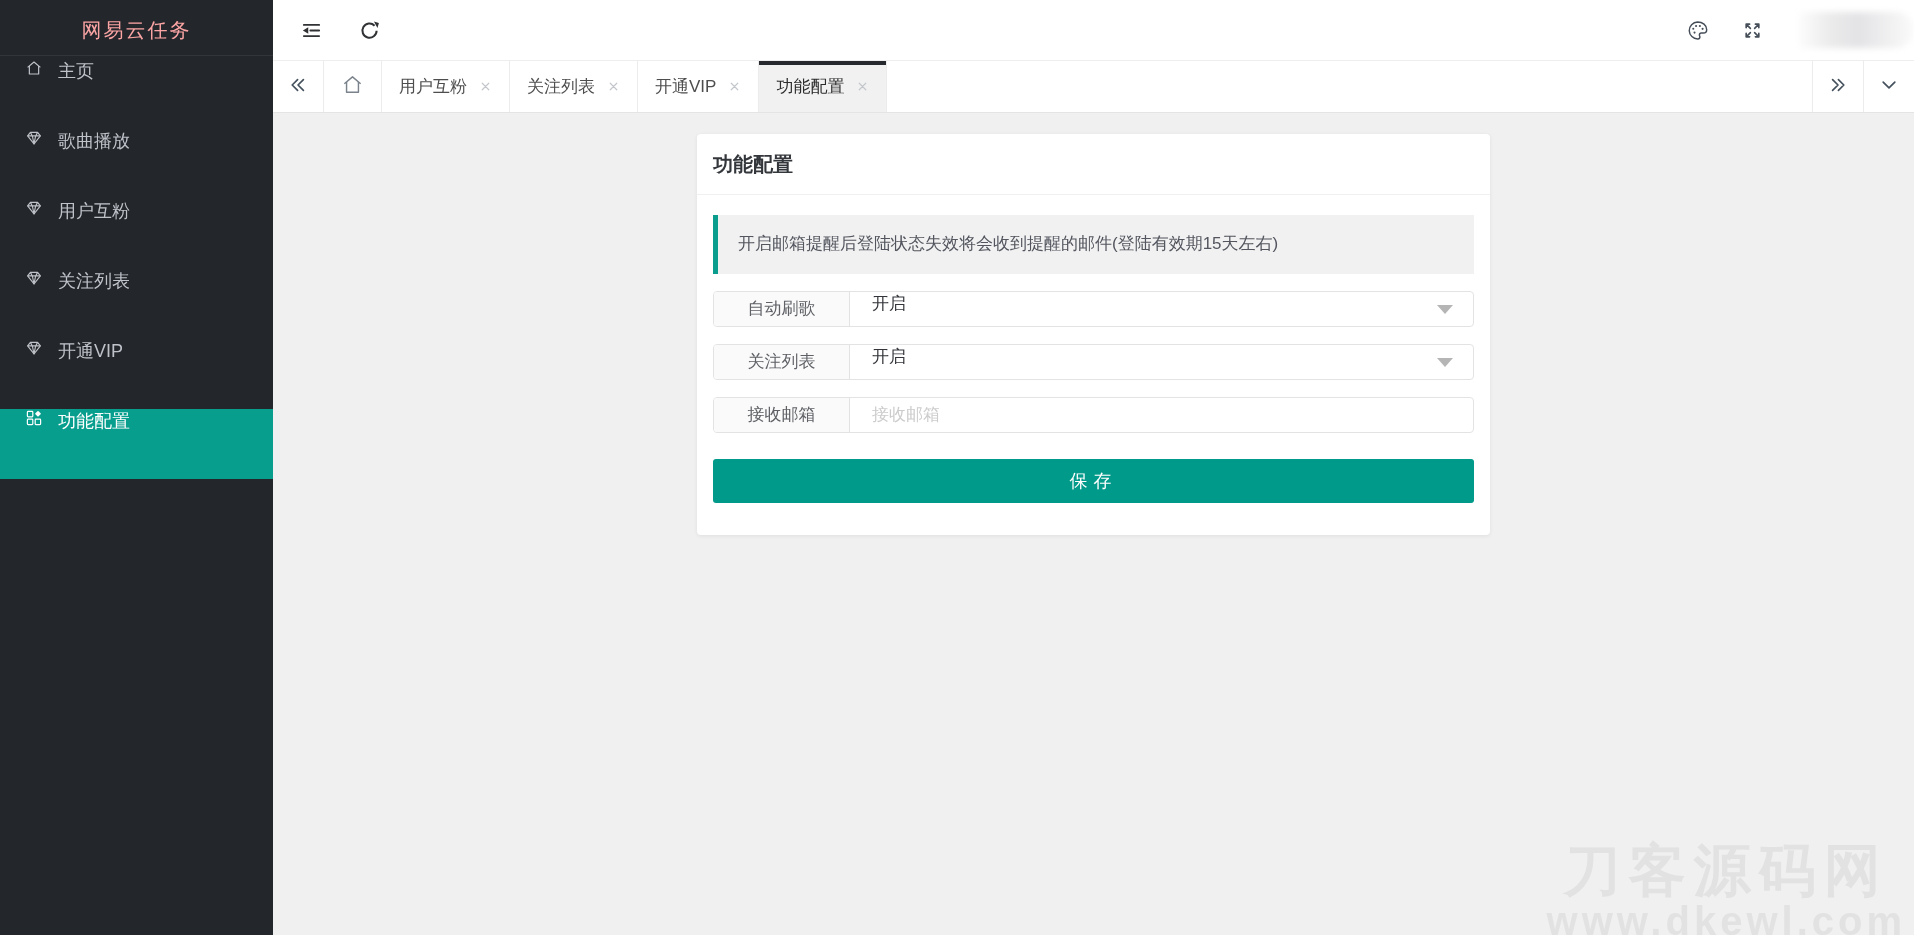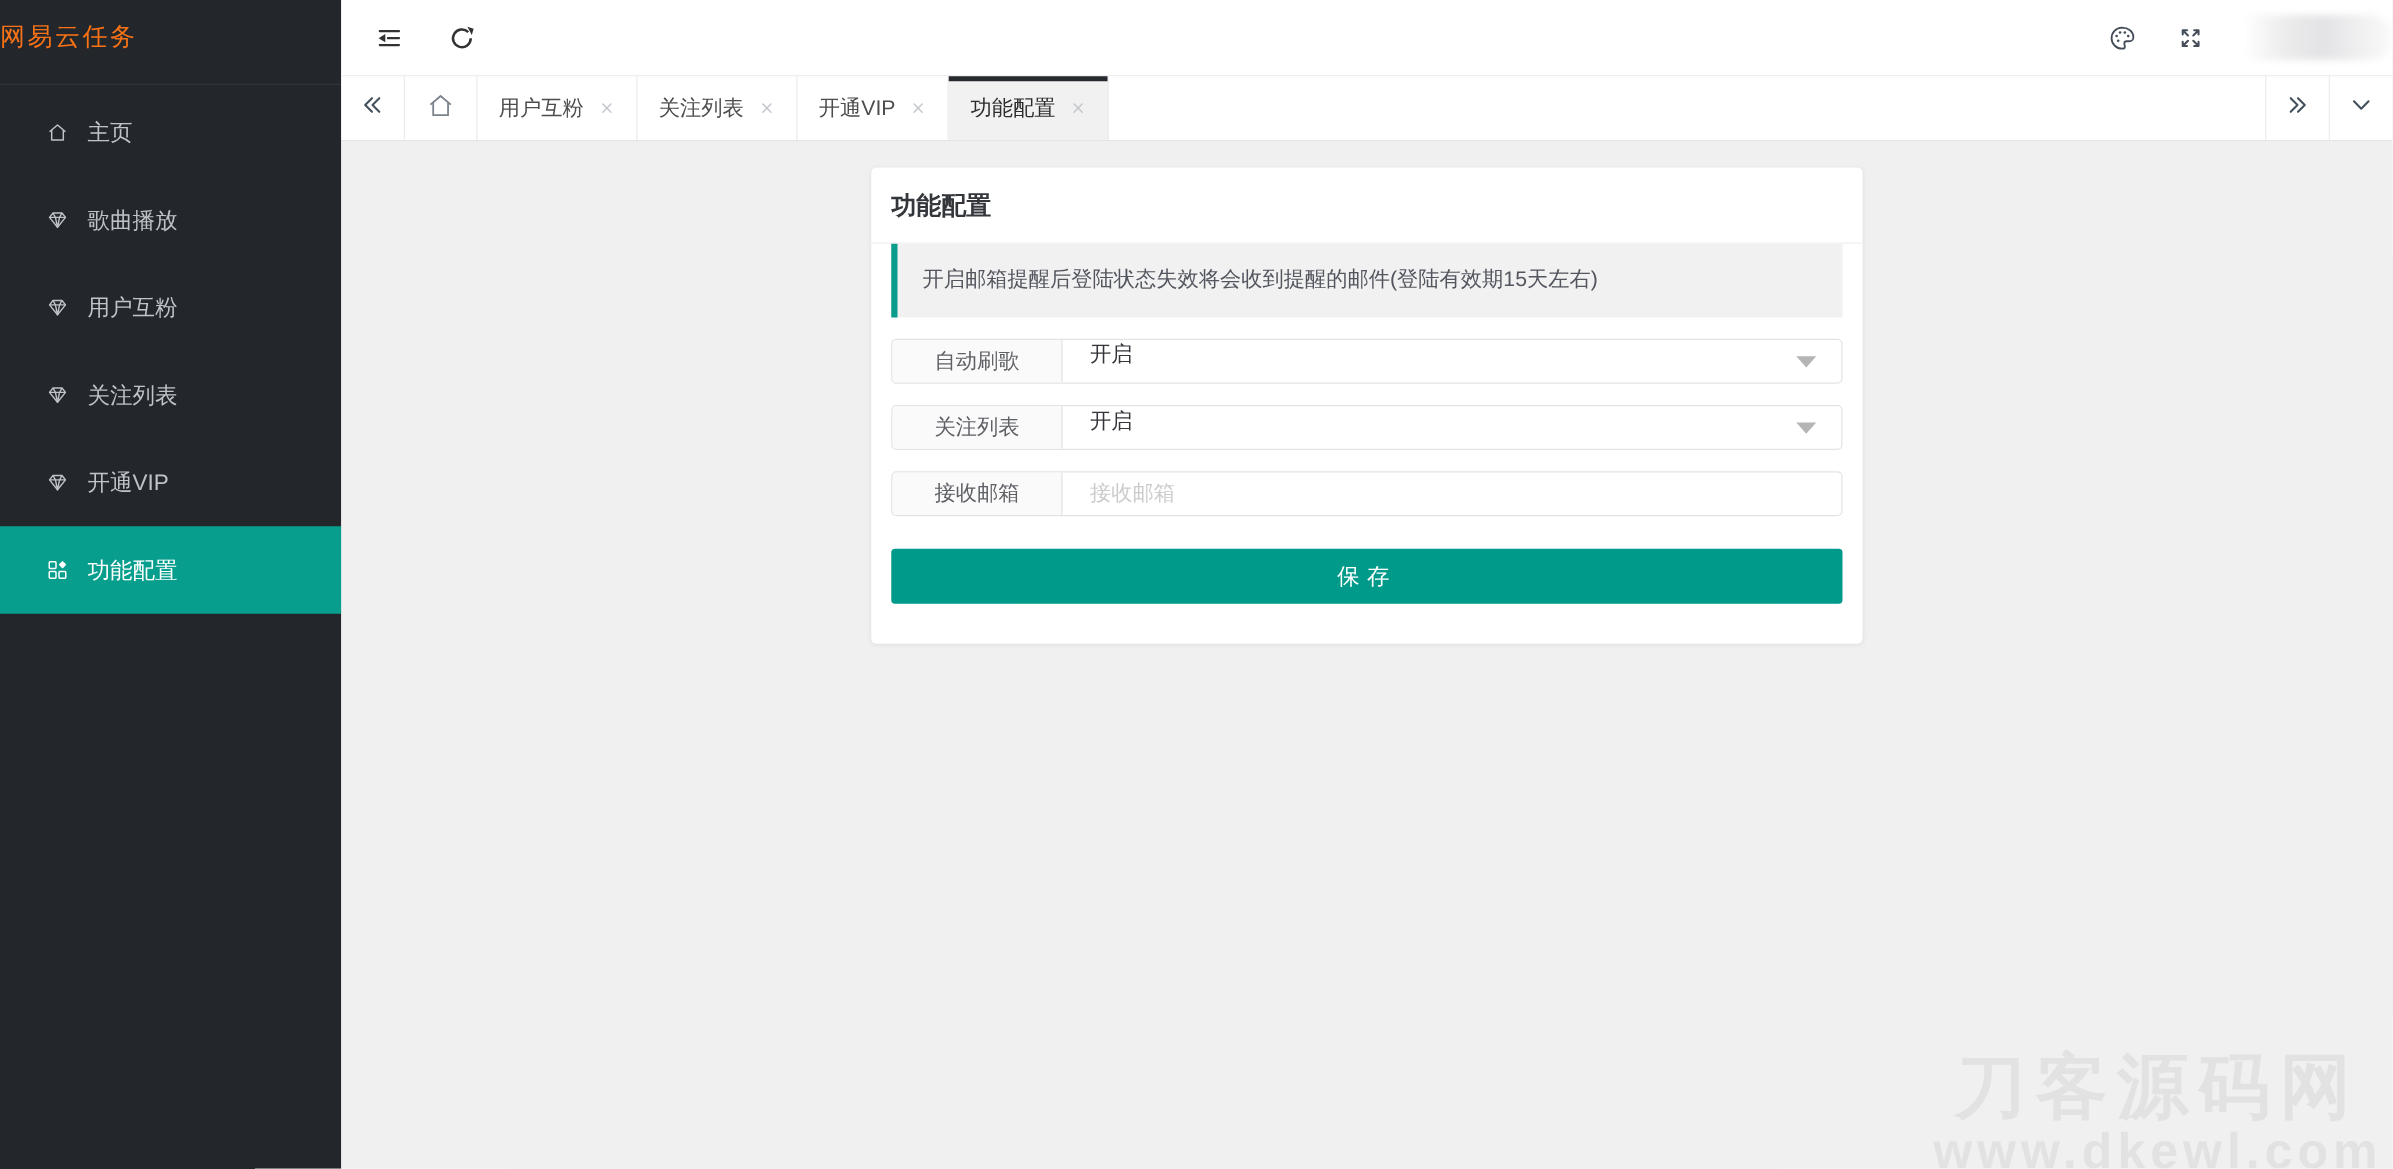--- a/index.html
+++ b/index.html
@@ -2,24 +2,24 @@
 <html><head>
 <meta charset="utf-8">
 <style>
   * { box-sizing: border-box; margin: 0; padding: 0; }
   html,body { width:1914px; height:935px; overflow:hidden;
     font-family:"Liberation Sans","DejaVu Sans",sans-serif; }
   .app { display:flex; width:100%; height:100%; background:#f0f0f0; }
 
   
   .sidebar { width:273px; flex:none; background:#23262b; color:#bfc3c9; }
-  .logo { height:68px; line-height:60px; font-size:20px;
-    color:#f97316; letter-spacing:2px; border-bottom:1px solid rgba(255,255,255,.07); }
+  .logo { height:56px; line-height:60px; text-align:center; font-size:20px;
+    color:#fca5a5; letter-spacing:2px; border-bottom:1px solid rgba(255,255,255,.07); }
   .menu { padding-top:3px; }
-  .menu-item { height:70px; display:flex; align-items:center; padding-left:37px;
+  .menu-item { height:70px; display:flex; align-items:flex-start; padding-left:25px;
     font-size:18px; cursor:pointer; }
   .menu-item .mi-icon { width:18px; height:18px; margin-right:15px; display:inline-flex; }
   .menu-item .mi-icon svg { width:18px; height:18px; }
   .menu-item.active { background:#089e8e; color:#ffffff; }
 
   
   .main { flex:1; display:flex; flex-direction:column; min-width:0; }
 
   
   .topbar { height:60px; background:#ffffff; display:flex; align-items:center;
@@ -51,21 +51,21 @@
   .tab-spacer { flex:1; }
 
   
   .content { flex:1; position:relative; background:#f0f0f0; overflow:hidden; }
   .card { width:793px; margin:21px auto 0; background:#ffffff; border-radius:4px;
     box-shadow:0 1px 4px rgba(0,0,0,.07); padding-bottom:32px; }
   .card-header { padding:17px 16px 16px; border-bottom:1px solid #f0f0f0; }
   .card-title { font-size:20px; font-weight:bold; color:#33363b; }
   .card-body { padding:0 16px; }
 
-  .alert { margin-top:0; background:#f1f1f2; border-left:5px solid #0a9d8e;
+  .alert { margin-top:20px; background:#f1f1f2; border-left:5px solid #0a9d8e;
     padding:12px 20px; font-size:17px; color:#53565e; line-height:2.05; }
   .redacted { display:inline-block; width:15px; height:21px; background:#2d323c;
     border-radius:2px; margin:0 7px; vertical-align:-4px; }
 
   .form-row { display:flex; align-items:stretch; height:36px; border:1px solid #e3e3e3;
     border-radius:4px; margin-top:17px; overflow:hidden; background:#fff; }
   .form-label { width:136px; flex:none; background:#fafafa; border-right:1px solid #e3e3e3;
     display:flex; align-items:center; justify-content:center; font-size:17px; color:#5f6166; }
   .form-value { flex:1; display:flex; padding:0 44px 0 22px;
     font-size:17px; color:#33353a; position:relative; cursor:pointer; }

